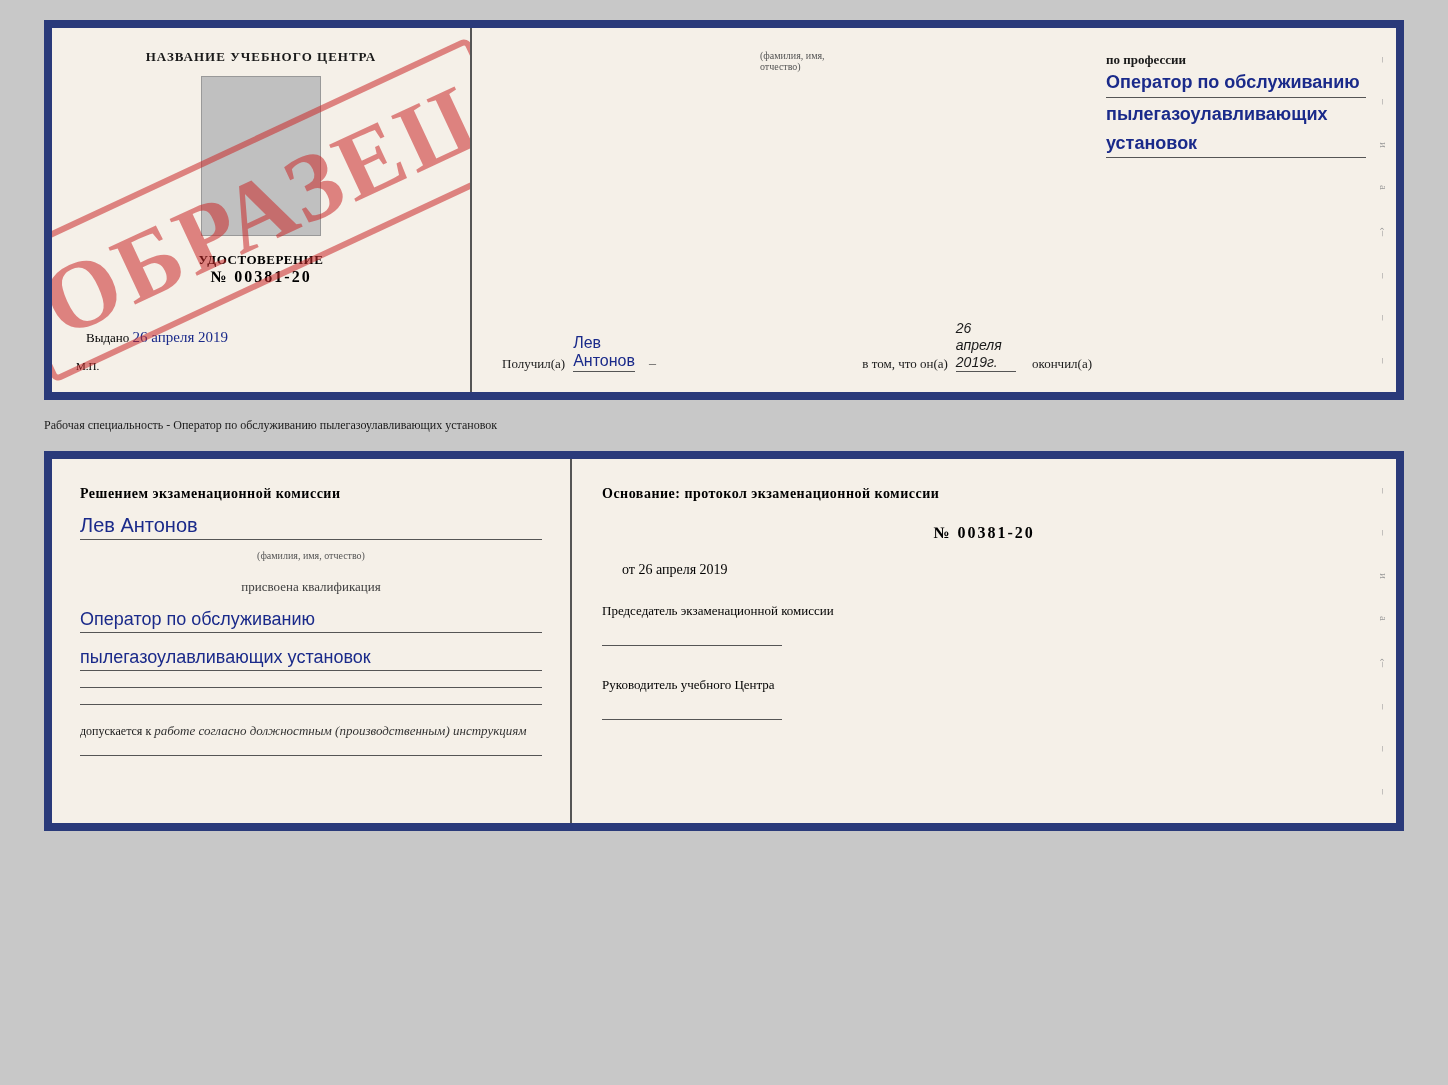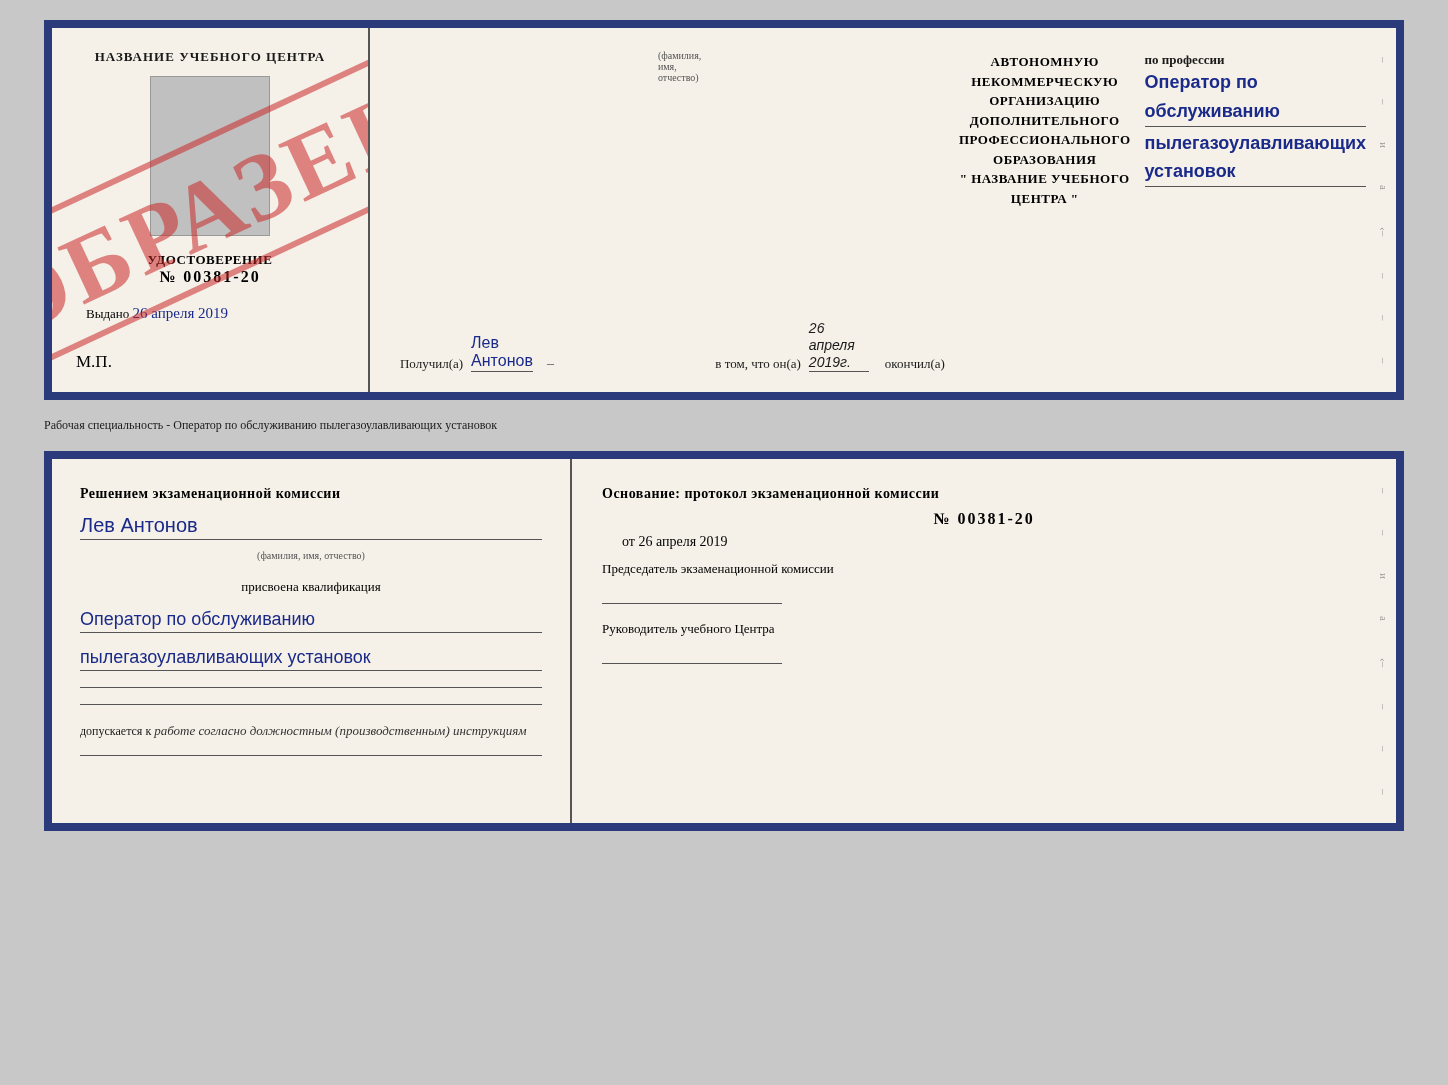--- a/index.html
+++ b/index.html
@@ -89,23 +89,23 @@
     }
 
     .cert-issued {
       font-size: 13px;
       margin-top: auto;
       align-self: flex-start;
       padding-left: 10px;
     }
 
     .cert-mp {
-      font-size: 17px;
+      font-size: 11px;
       align-self: flex-start;
-      margin-top: 20px;
+      margin-top: 4px;
     }
 
     
     .watermark {
       position: absolute;
       top: 50%;
       left: 50%;
       transform: translate(-50%, -50%) rotate(-25deg);
       font-size: 96px;
       font-weight: 900;
@@ -213,20 +213,21 @@
       display: flex;
       flex-direction: column;
       gap: 10px;
     }
 
     .cert-bottom-right {
       flex: 1;
       padding: 24px 30px;
       display: flex;
       flex-direction: column;
+      gap: 14px;
     }
 
     .decision-text {
       font-size: 14px;
       font-weight: bold;
       letter-spacing: 0.5px;
       line-height: 1.5;
     }
 
     .name-handwritten {
@@ -239,21 +240,21 @@
     }
 
     .small-label {
       font-size: 10px;
       color: #555;
       text-align: center;
     }
 
     .qual-label {
       font-size: 13px;
-      color: #000000;
+      color: #404040;
       text-align: center;
     }
 
     .qual-value {
       font-family: 'Brush Script MT', cursive, 'Segoe Script', Arial;
       font-size: 18px;
       color: #1a2a8a;
       border-bottom: 1px solid #555;
       display: block;
       padding-bottom: 2px;
@@ -374,25 +375,20 @@
       <div class="field-subtext" style="text-align:left; margin-left:90px;">(фамилия, имя, отчество)</div>
 
       <div class="field-row" style="margin-top:6px;">
         <span class="field-label">в том, что он(а)</span>
         <span class="field-value">
           <em style="font-style:italic;font-size:14px;color:#1a1a1a;">26 апреля 2019г.</em>
         </span>
         <span class="field-label" style="margin-left:8px;">окончил(а)</span>
       </div>
 
-      <div class="block-text" style="margin-top:4px;">
-        <div>АВТОНОМНУЮ НЕКОММЕРЧЕСКУЮ ОРГАНИЗАЦИЮ</div>
-        <div>ДОПОЛНИТЕЛЬНОГО ПРОФЕССИОНАЛЬНОГО ОБРАЗОВАНИЯ</div>
-        <div>" НАЗВАНИЕ УЧЕБНОГО ЦЕНТРА "</div>
-      </div>
 
       <div style="margin-top:4px;font-weight:bold;">
         <div class="profession-label">по профессии</div>
         <span class="profession-value">Оператор по обслуживанию</span>
         <span class="profession-value2">пылегазоулавливающих установок</span>
       </div>
 
     </div>
 
     <div class="right-side-markers">

